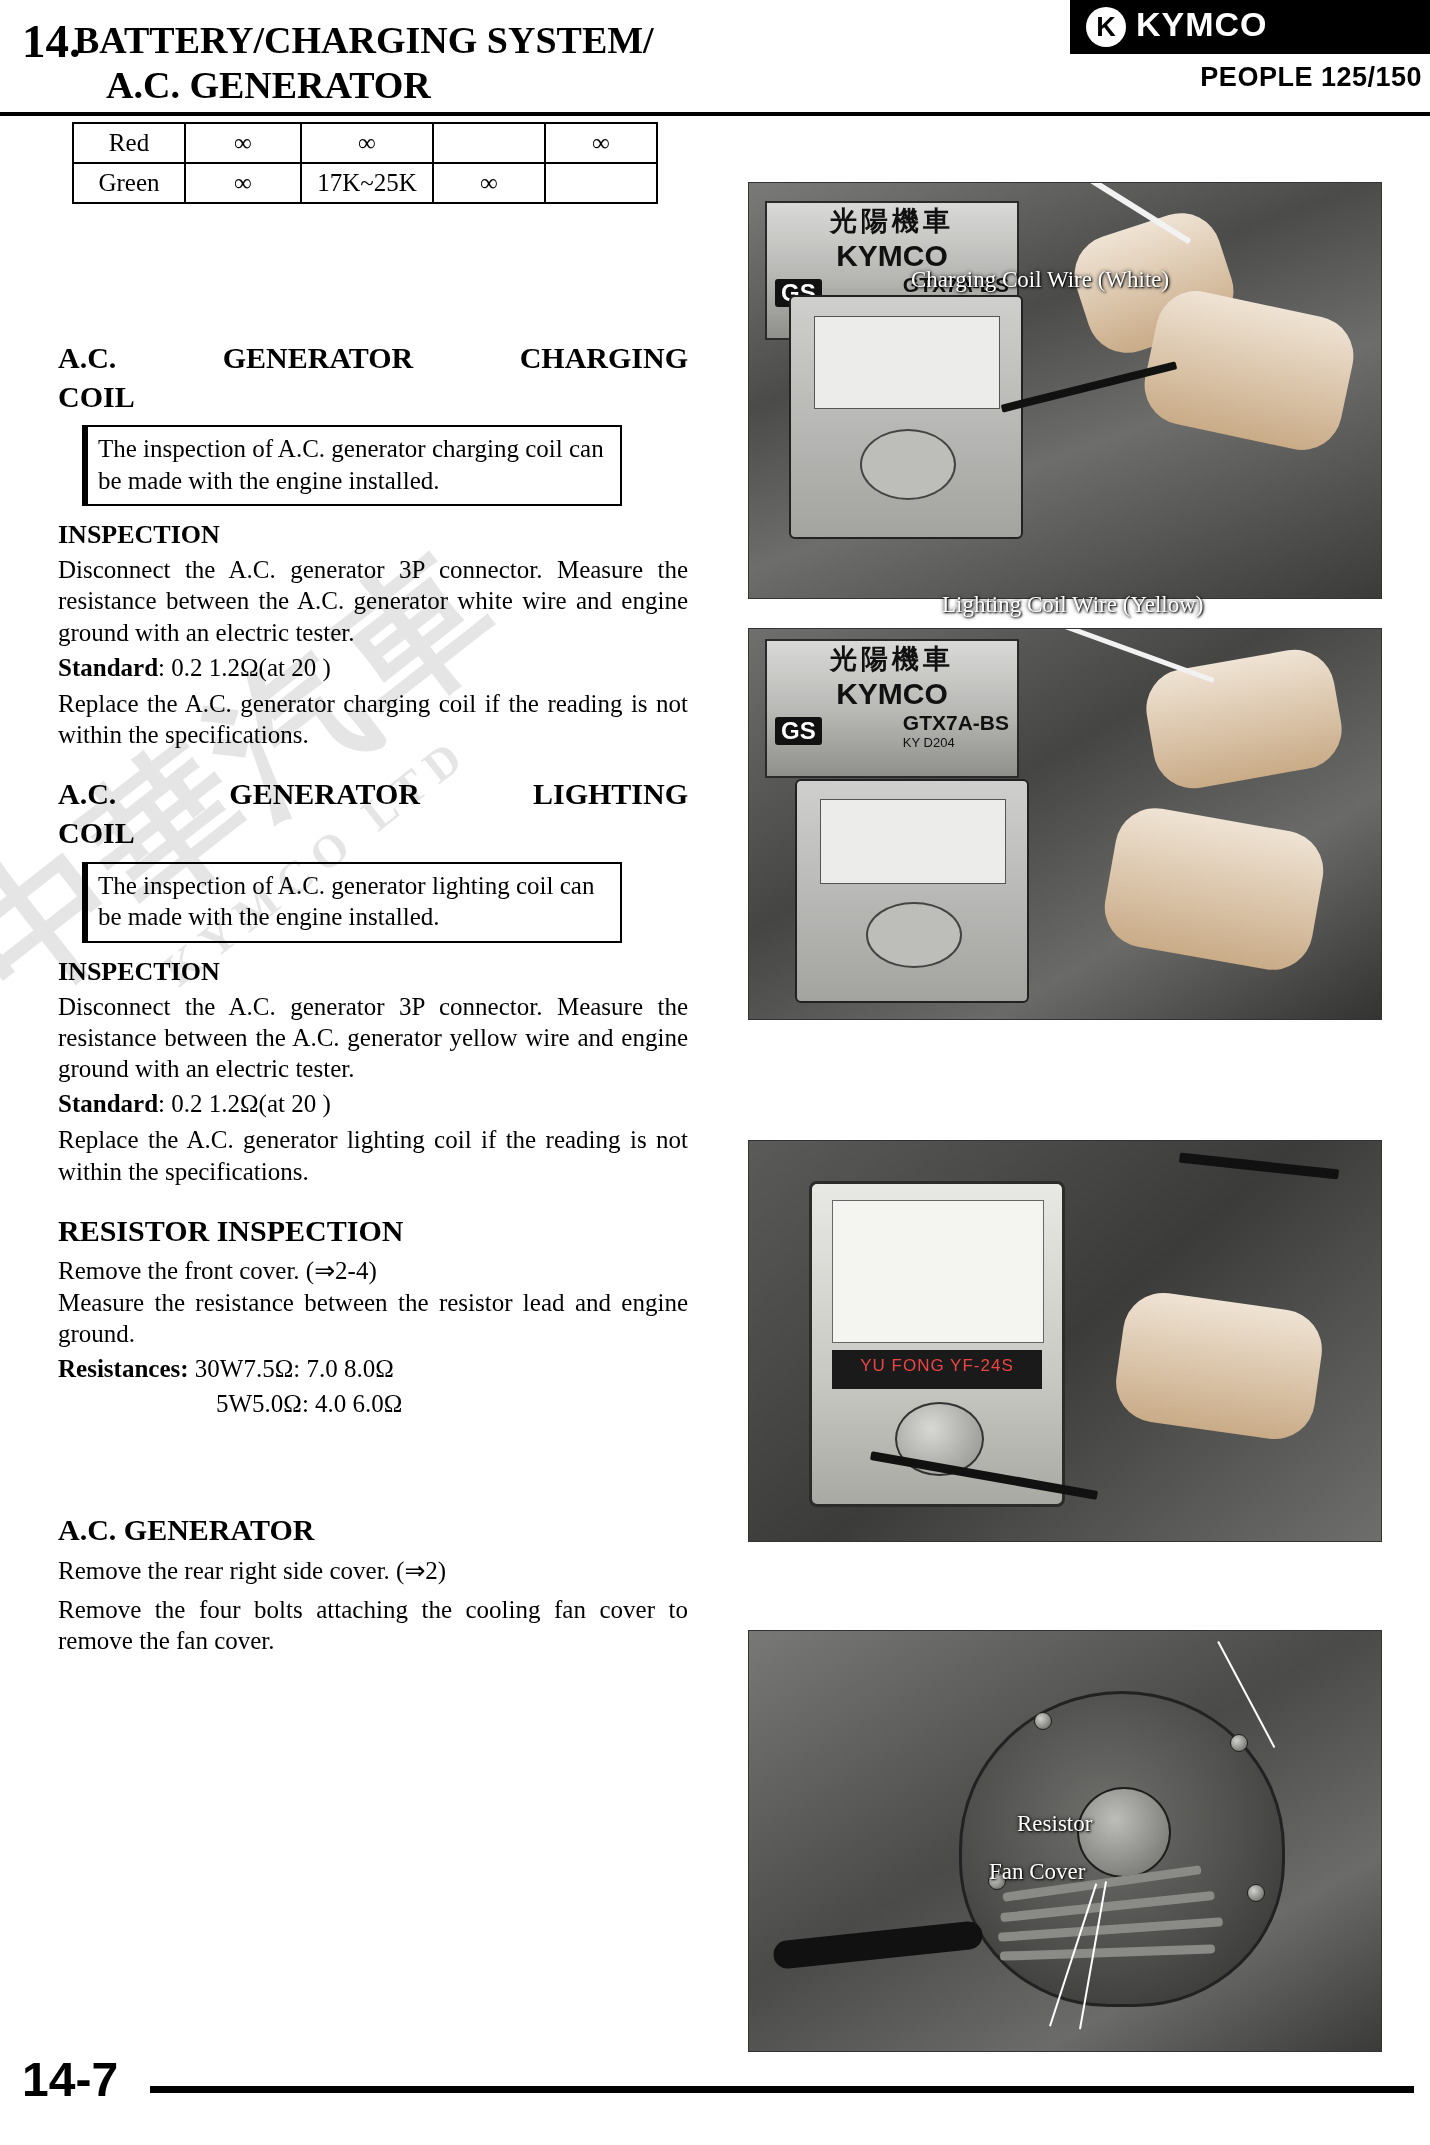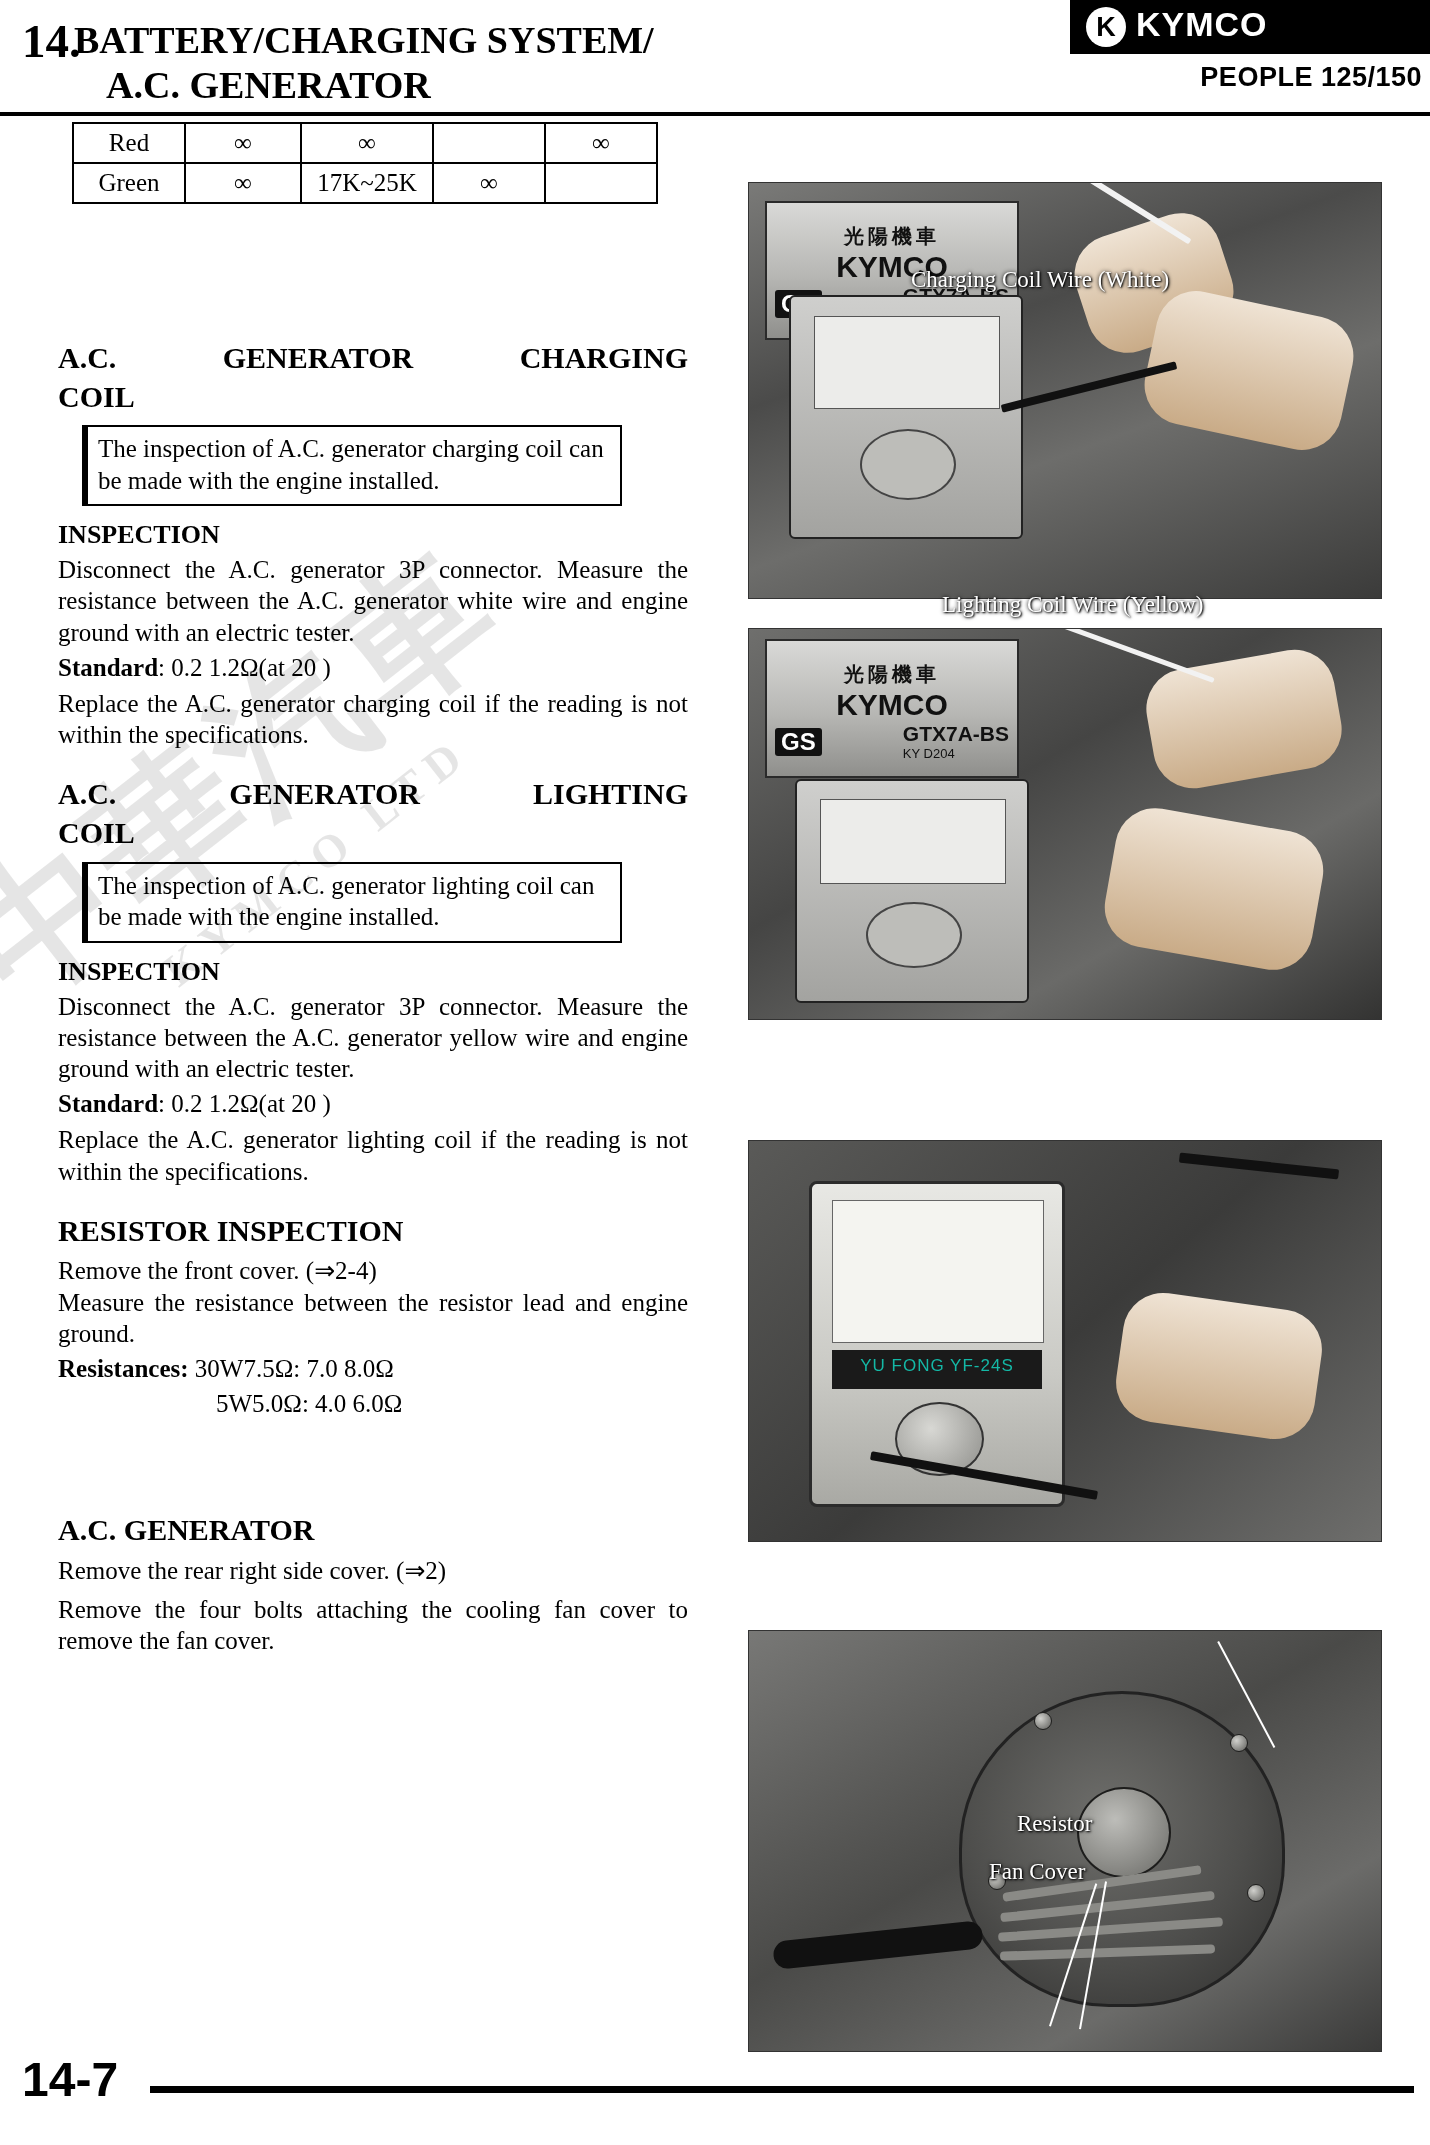--- a/index.html
+++ b/index.html
@@ -196,24 +196,24 @@
     background: linear-gradient(160deg,#7a7a78 0%,#4b4b4a 35%,#6d6d6b 60%,#3b3b3a 100%); }
   
   .batt {
     position: absolute;
     background: linear-gradient(180deg,#d9d9d7 0%, #b6b6b3 55%, #8f8f8c 100%);
     border: 2px solid #2a2a2a;
   }
   .batt .cn {
     font-family: Liberation Sans, sans-serif;
     font-weight: bold;
-    font-size: 20px;
+    font-size: 27px;
     color: #111;
     text-align: center;
-    margin-top: 20px;
+    margin-top: 0;
     letter-spacing: 4px;
   }
   .batt .ky {
     font-family: "Liberation Sans", sans-serif;
     font-weight: bold;
     font-size: 30px;
     color: #111;
     text-align: center;
     line-height: 1;
     margin-top: 2px;
@@ -271,21 +271,21 @@
     position: absolute; left: 60px; top: 40px; width: 250px; height: 320px;
     background: linear-gradient(180deg,#e8e8e4 0%,#c9c9c4 60%,#a9a9a4 100%);
     border: 3px solid #2b2b2b; border-radius: 8px;
   }
   .bigmeter .scale {
     position: absolute; left: 8%; top: 5%; width: 84%; height: 44%;
     background: #f4f4f0; border: 1px solid #666;
   }
   .bigmeter .brandbar {
     position: absolute; left: 8%; top: 52%; width: 84%; height: 12%;
-    background: #1a1a1a; color: #14b8a6; font-family: "Liberation Sans", sans-serif;
+    background: #1a1a1a; color: #ef4444; font-family: "Liberation Sans", sans-serif;
     font-size: 17px; text-align: center; line-height: 1.9; letter-spacing: 1px;
   }
   .bigmeter .knob {
     position: absolute; left: 33%; top: 68%; width: 34%; height: 22%;
     border-radius: 50%; background: radial-gradient(circle at 40% 35%,#d8d8d4,#8e8e8a);
     border: 2px solid #333;
   }
   
   #photo4 { left: 748px; top: 1630px; width: 632px; height: 420px;
     background: linear-gradient(150deg,#787876 0%,#4a4a48 45%,#6b6b69 75%,#3a3a39 100%); }

